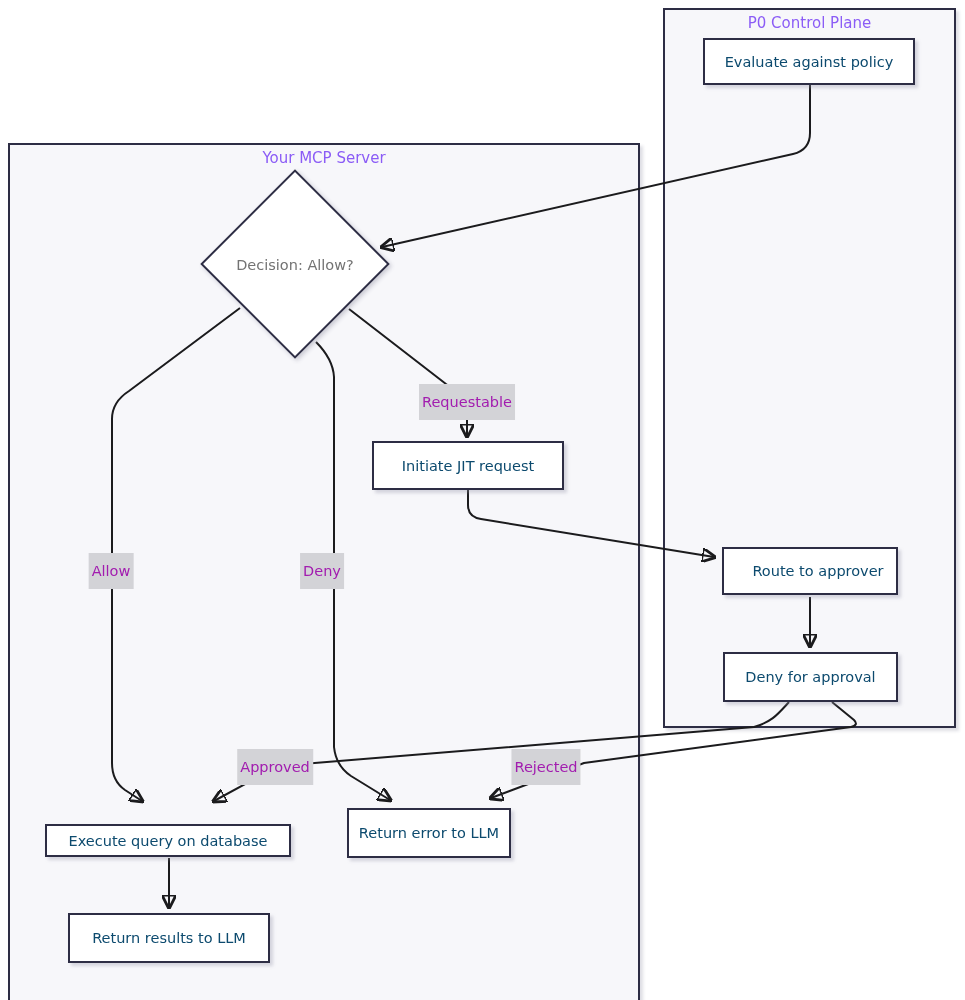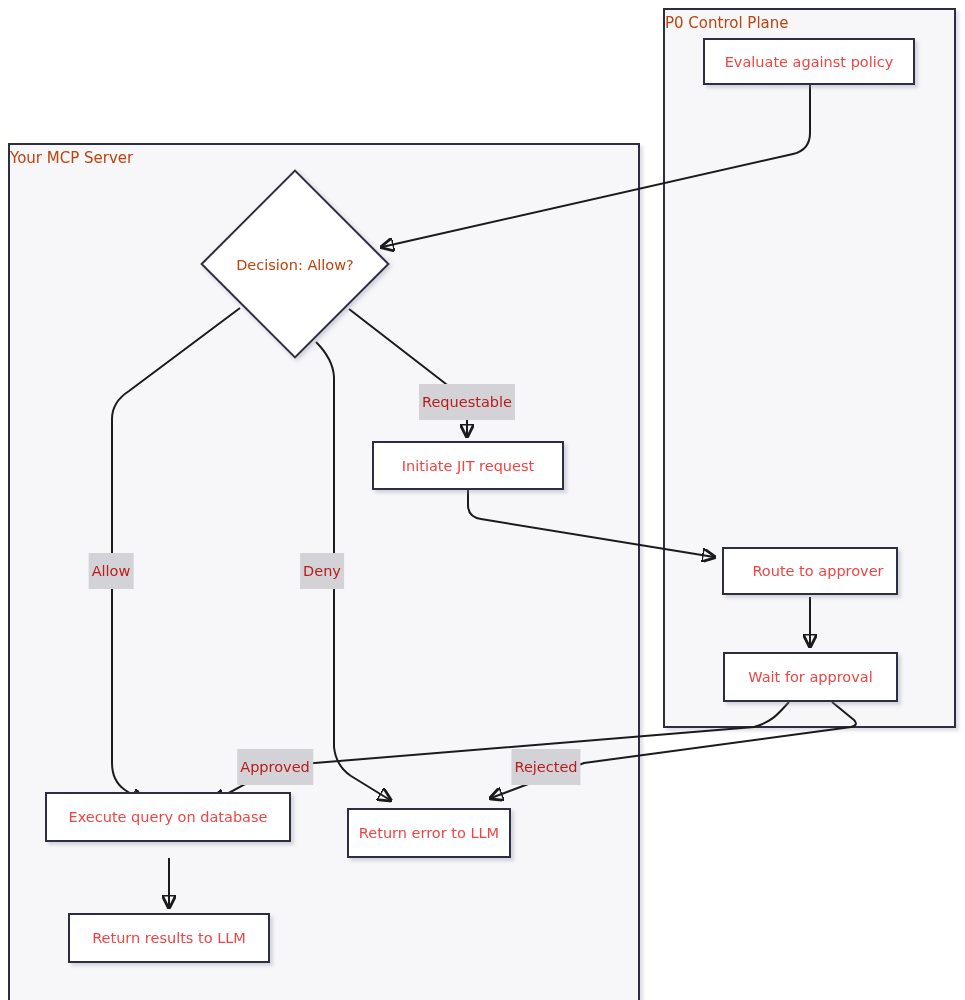--- a/index.html
+++ b/index.html
@@ -16,73 +16,74 @@
     background:#f7f7fa;
     border:2px solid #2d2d44;
     box-shadow:3px 3px 3px rgba(150,150,168,0.30);
     box-sizing:border-box;
     z-index:1;
   }
   #cluster-p0{left:663px;top:8px;width:293px;height:720px;}
   #cluster-mcp{left:8px;top:143px;width:632px;height:886px;}
   .cluster-title{
     position:absolute;top:4px;left:0;right:0;
+    text-align:center;
     font-size:15px;font-weight:500;
-    color:#c2410c;
+    color:#8b5cf6;
   }
   
   svg.edges{position:absolute;left:0;top:0;z-index:2;}
   svg.edges path{fill:none;stroke:#1b1b1d;stroke-width:2;stroke-linejoin:round;stroke-linecap:butt;}
   
   .node{
     position:absolute;
     background:#ffffff;
     border:2px solid #2d2d44;
     box-shadow:3px 3px 3px rgba(150,150,168,0.35);
     box-sizing:border-box;
     display:flex;align-items:center;justify-content:center;
     text-align:center;
     font-size:14.5px;font-weight:500;
-    color:#ef4444;
+    color:#0c4a6e;
     z-index:3;
   }
   #node-evaluate{left:703px;top:38px;width:212px;height:47px;}
   #node-initiate{left:372px;top:441px;width:192px;height:49px;}
   #node-route{left:722px;top:547px;width:176px;height:48px;padding-left:16px;}
   #node-wait{left:723px;top:652px;width:175px;height:50px;}
-  #node-execute{left:45px;top:792px;width:246px;height:50px;}
+  #node-execute{left:45px;top:824px;width:246px;height:33px;}
   #node-error{left:347px;top:808px;width:164px;height:50px;}
   #node-results{left:68px;top:913px;width:202px;height:50px;}
   
   .diamond-wrap{
     position:absolute;
     left:200px;top:169px;width:190px;height:191px;
     z-index:3;
     filter:drop-shadow(2px 2px 2px rgba(150,150,168,0.45));
   }
   .diamond-shape{
     position:absolute;
     left:28px;top:28px;width:134px;height:134px;
     background:#ffffff;
     border:2px solid #2d2d44;
     box-sizing:border-box;
     transform:rotate(45deg);
   }
   .diamond-label{
     position:absolute;inset:0;
     display:flex;align-items:center;justify-content:center;
-    font-size:14.5px;font-weight:500;color:#c2410c;
+    font-size:14.5px;font-weight:500;color:#737373;
     text-align:center;
   }
   
   .edge-label{
     position:absolute;
     transform:translate(-50%,-50%);
     background:#d3d3d7;
-    color:#b91c1c;
+    color:#a21caf;
     font-size:14.5px;font-weight:500;
     line-height:20px;
     padding:8px 3px;
     white-space:nowrap;
     z-index:4;
   }
   #lbl-requestable{left:467px;top:402px;}
   #lbl-allow{left:111px;top:571px;}
   #lbl-deny{left:322px;top:571px;}
   #lbl-approved{left:275px;top:767px;}
@@ -119,21 +120,21 @@
 
   <div class="node" id="node-evaluate">Evaluate against policy</div>
 
   <div class="diamond-wrap">
     <div class="diamond-shape"></div>
     <div class="diamond-label">Decision: Allow?</div>
   </div>
 
   <div class="node" id="node-initiate">Initiate JIT request</div>
   <div class="node" id="node-route">Route to approver</div>
-  <div class="node" id="node-wait">Wait for approval</div>
+  <div class="node" id="node-wait">Deny for approval</div>
   <div class="node" id="node-execute">Execute query on database</div>
   <div class="node" id="node-error">Return error to LLM</div>
   <div class="node" id="node-results">Return results to LLM</div>
 
   <div class="edge-label" id="lbl-requestable">Requestable</div>
   <div class="edge-label" id="lbl-allow">Allow</div>
   <div class="edge-label" id="lbl-deny">Deny</div>
   <div class="edge-label" id="lbl-approved">Approved</div>
   <div class="edge-label" id="lbl-rejected">Rejected</div>
 

